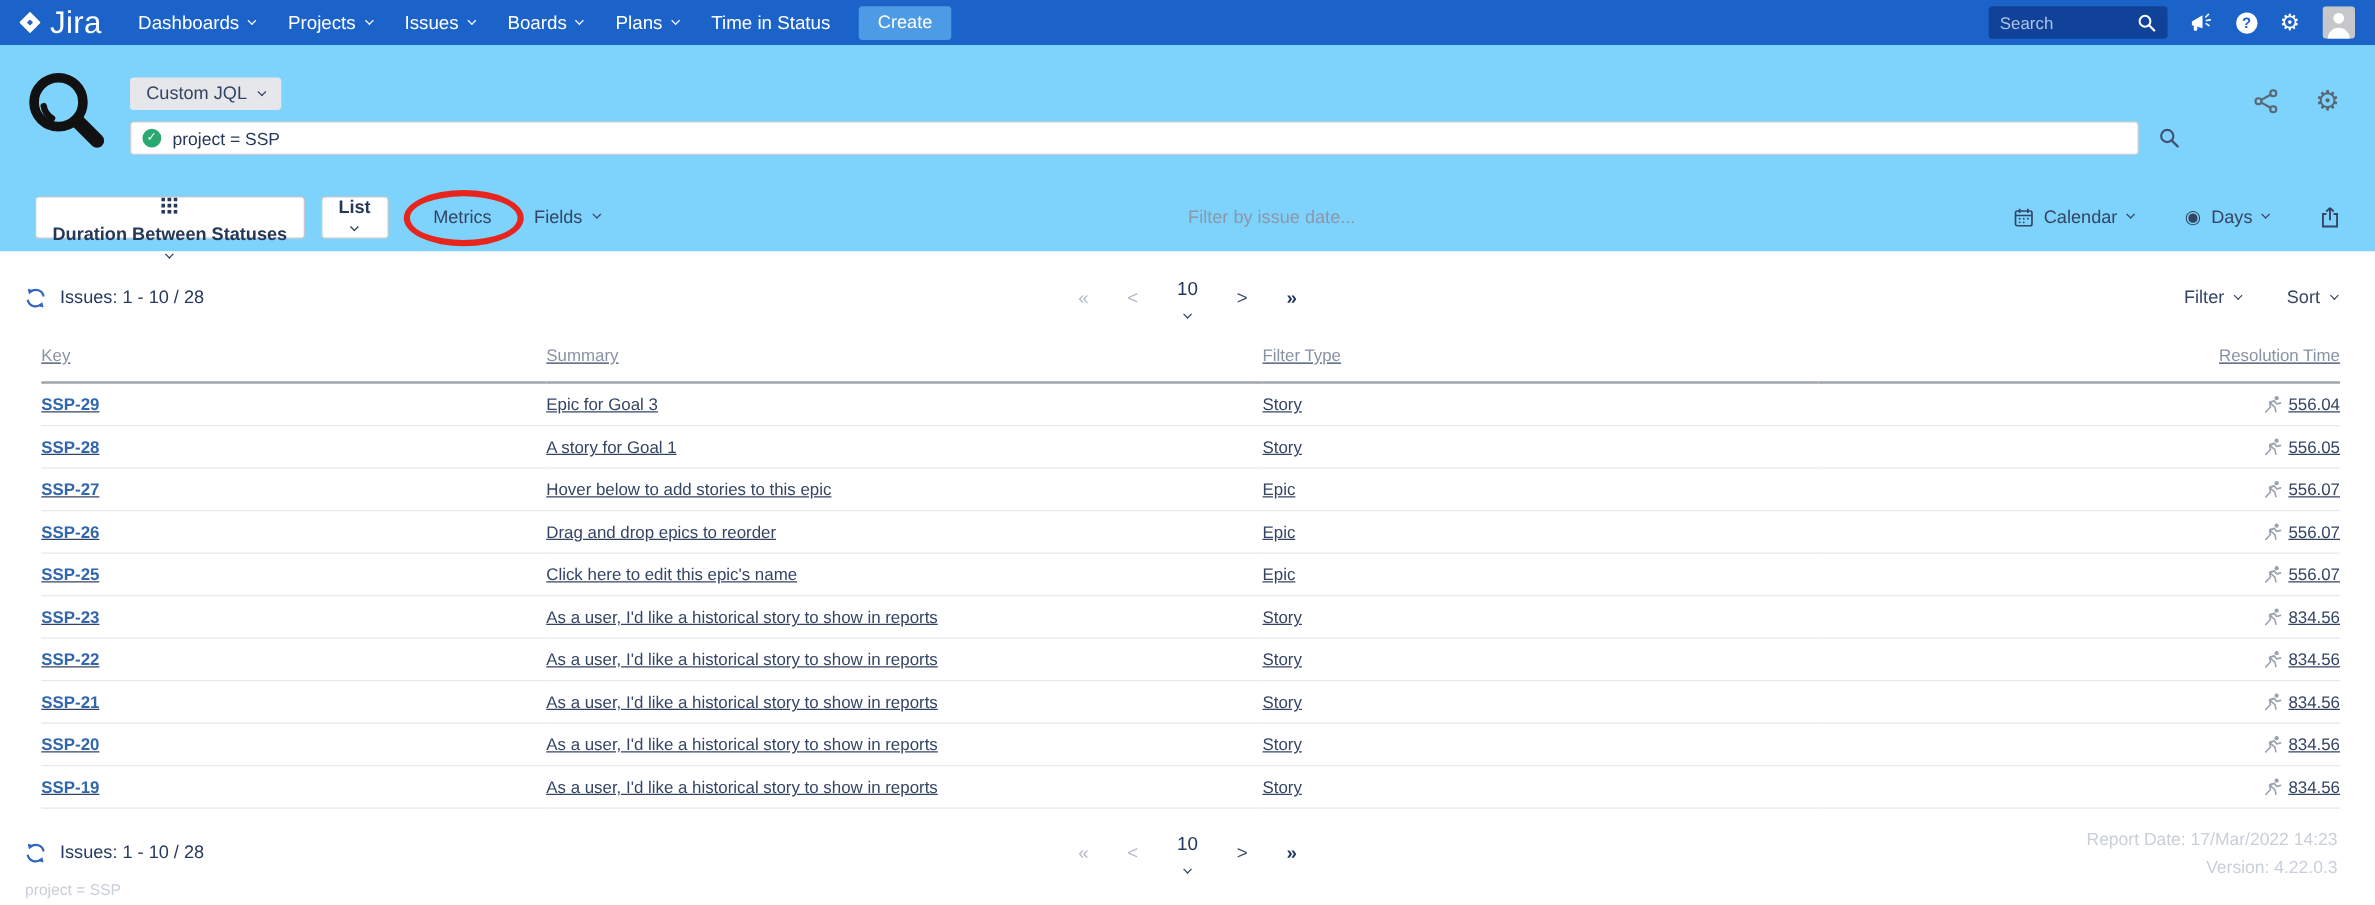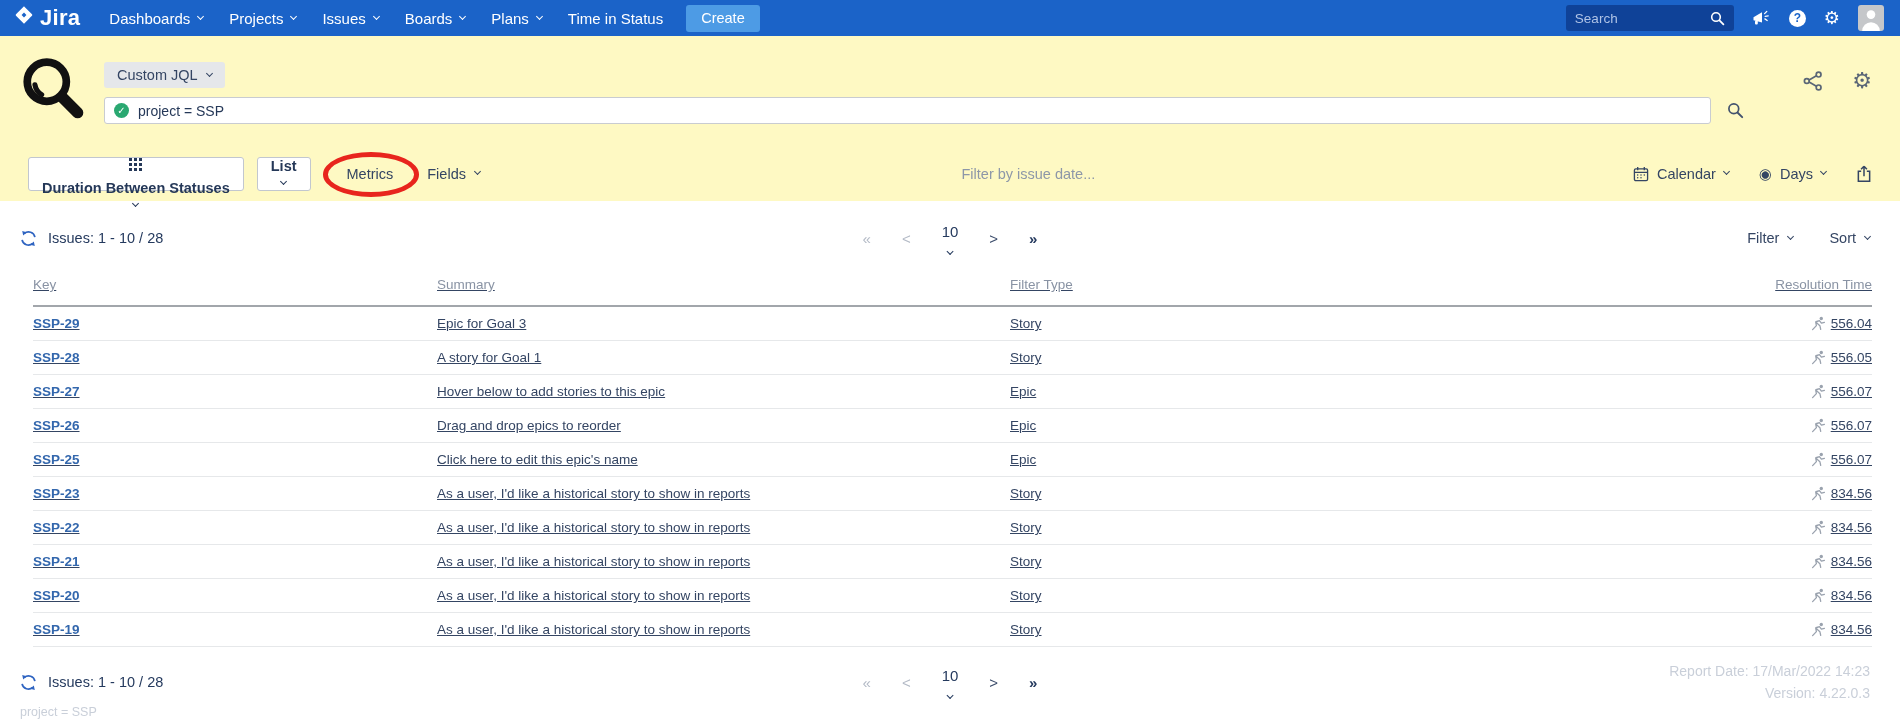--- a/index.html
+++ b/index.html
@@ -8,39 +8,39 @@
 
   
   .chev { display:inline-block; width:6px; height:6px;
     border-right:1.7px solid currentColor; border-bottom:1.7px solid currentColor;
     transform:rotate(45deg); margin-top:-4px; flex:none; }
   .chev.sm { width:5px; height:5px; }
 
   
   .navbar { height:36px; background:#1b63c8; display:flex; align-items:center;
     padding:0 16px 0 14px; color:#fff; }
-  .brand { display:flex; gap:6px; font-size:22px; font-weight:700;
+  .brand { display:flex; align-items:center; gap:6px; font-size:25px; font-weight:400;
     margin-right:16px; letter-spacing:.3px; }
   .nav-item { display:flex; align-items:center; gap:8px; padding:0 13px; height:36px;
     font-size:15px; cursor:pointer; }
   .create-btn { background:#4d9be5; color:#fff; border:none; border-radius:3px;
     height:27px; padding:0 15px; font-size:14.5px; margin-left:10px; cursor:pointer;
     font-family:Liberation Sans, sans-serif; }
   .nav-right { margin-left:auto; display:flex; align-items:center; gap:18px; }
   .nav-search { background:#0f4298; display:flex; align-items:center; border-radius:3px;
-    height:26px; width:168px; padding:0 9px; }
+    height:26px; width:143px; padding:0 9px; }
   .nav-search input { background:transparent; border:none; outline:none; color:#fff;
     font-size:13.5px; width:100%; font-family:inherit; }
   .nav-search input::placeholder { color:#afc3e6; }
   .help-circle { width:17px; height:17px; border-radius:50%; background:#fff; color:#1b63c8;
     font-size:12px; font-weight:700; display:flex; align-items:center; justify-content:center; }
   .gear-white { font-size:18px; line-height:1; color:#fff; }
 
   
-  .query-panel { background:#fef9c3; padding:26px 28px 10px 18px; }
+  .query-panel { background:#7dd3fc; padding:26px 28px 10px 18px; }
   .query-top { display:flex; }
   .app-logo { width:86px; flex:none; margin-top:-8px; }
   .query-main { flex:1; }
   .jql-mode-btn { display:inline-flex; align-items:center; gap:9px; background:#e5e7ea;
     border:none; border-radius:3px; height:26px; padding:0 13px; font-size:14.5px;
     color:#344563; cursor:pointer; font-family:inherit; }
   .jql-row { display:flex; align-items:center; gap:16px; margin-top:9px; }
   .jql-input-wrap { flex:1; display:flex; align-items:center; gap:9px; background:#fff;
     border:1px solid #c9ccd1; border-radius:3px; height:27px; padding:0 9px; }
   .check-circle { width:15px; height:15px; border-radius:50%; background:#2aa871; color:#fff;
@@ -62,21 +62,21 @@
   .metrics-wrap { position:relative; margin:0 34px 0 36px; cursor:pointer; }
   .metrics-label { font-size:14.5px; color:#344563; position:relative; z-index:1; }
   .red-ellipse { position:absolute; left:-24px; right:-26px; top:-13px; bottom:-14px;
     border:5px solid #e8251d; border-radius:50%; pointer-events:none; }
   .fields-wrap { display:flex; align-items:center; gap:9px; font-size:14.5px; color:#344563;
     cursor:pointer; }
   .date-filter-wrap { flex:1; display:flex; justify-content:center; }
   .date-filter-wrap input { background:transparent; border:none; outline:none; width:190px;
     font-size:14.5px; color:#586579; font-family:inherit; }
   .date-filter-wrap input::placeholder { color:#8d97a8; }
-  .tb-right { display:flex; align-items:center; gap:30px; font-size:14.5px; color:#344563; }
+  .tb-right { display:flex; align-items:center; gap:41px; font-size:14.5px; color:#344563; }
   .tb-right .group { display:flex; align-items:center; gap:8px; cursor:pointer; }
   .fisheye { font-size:15px; line-height:1; }
 
   
   .issues-bar { position:relative; display:flex; align-items:center; height:26px;
     margin-top:24px; padding:0 30px 0 20px; }
   .issues-left { display:flex; align-items:center; gap:11px; font-size:14.5px; color:#253a5e; }
   .refresh-btn { background:none; border:none; cursor:pointer; display:flex; }
   .pager { position:absolute; left:50%; transform:translateX(-50%); display:flex;
     align-items:center; gap:31px; font-size:15px; }

